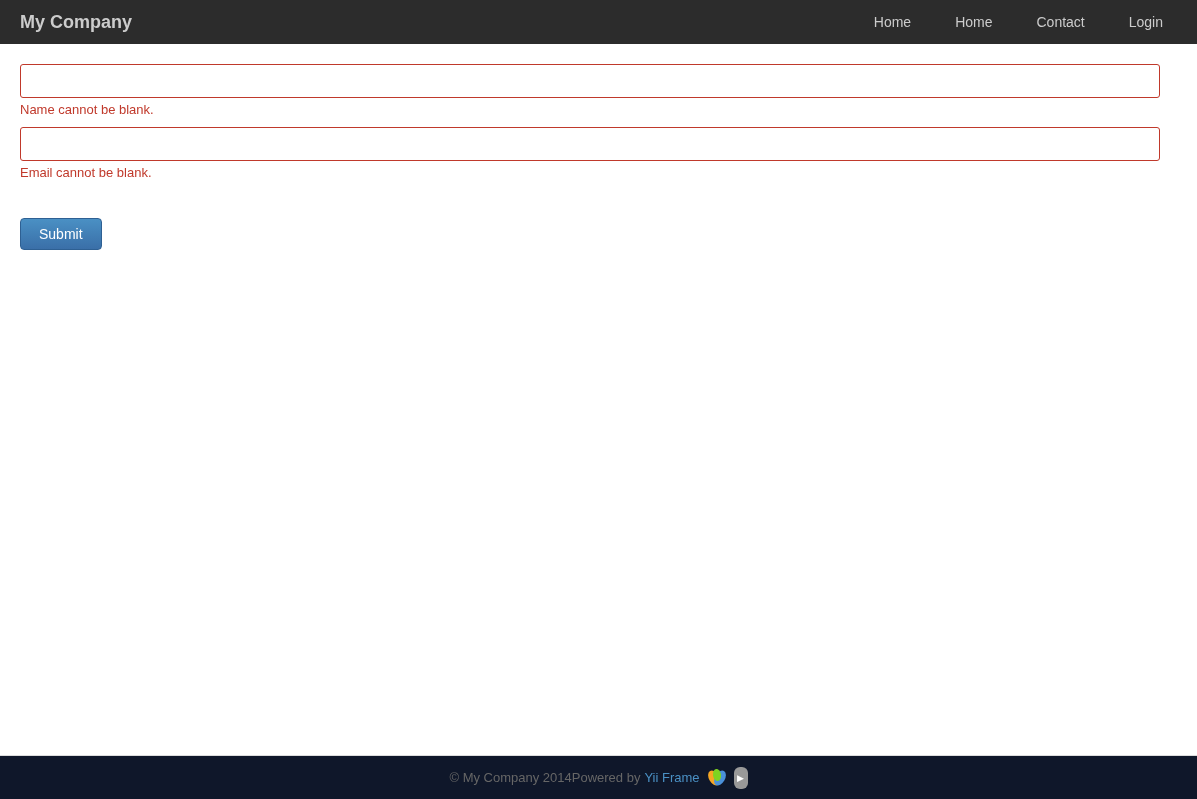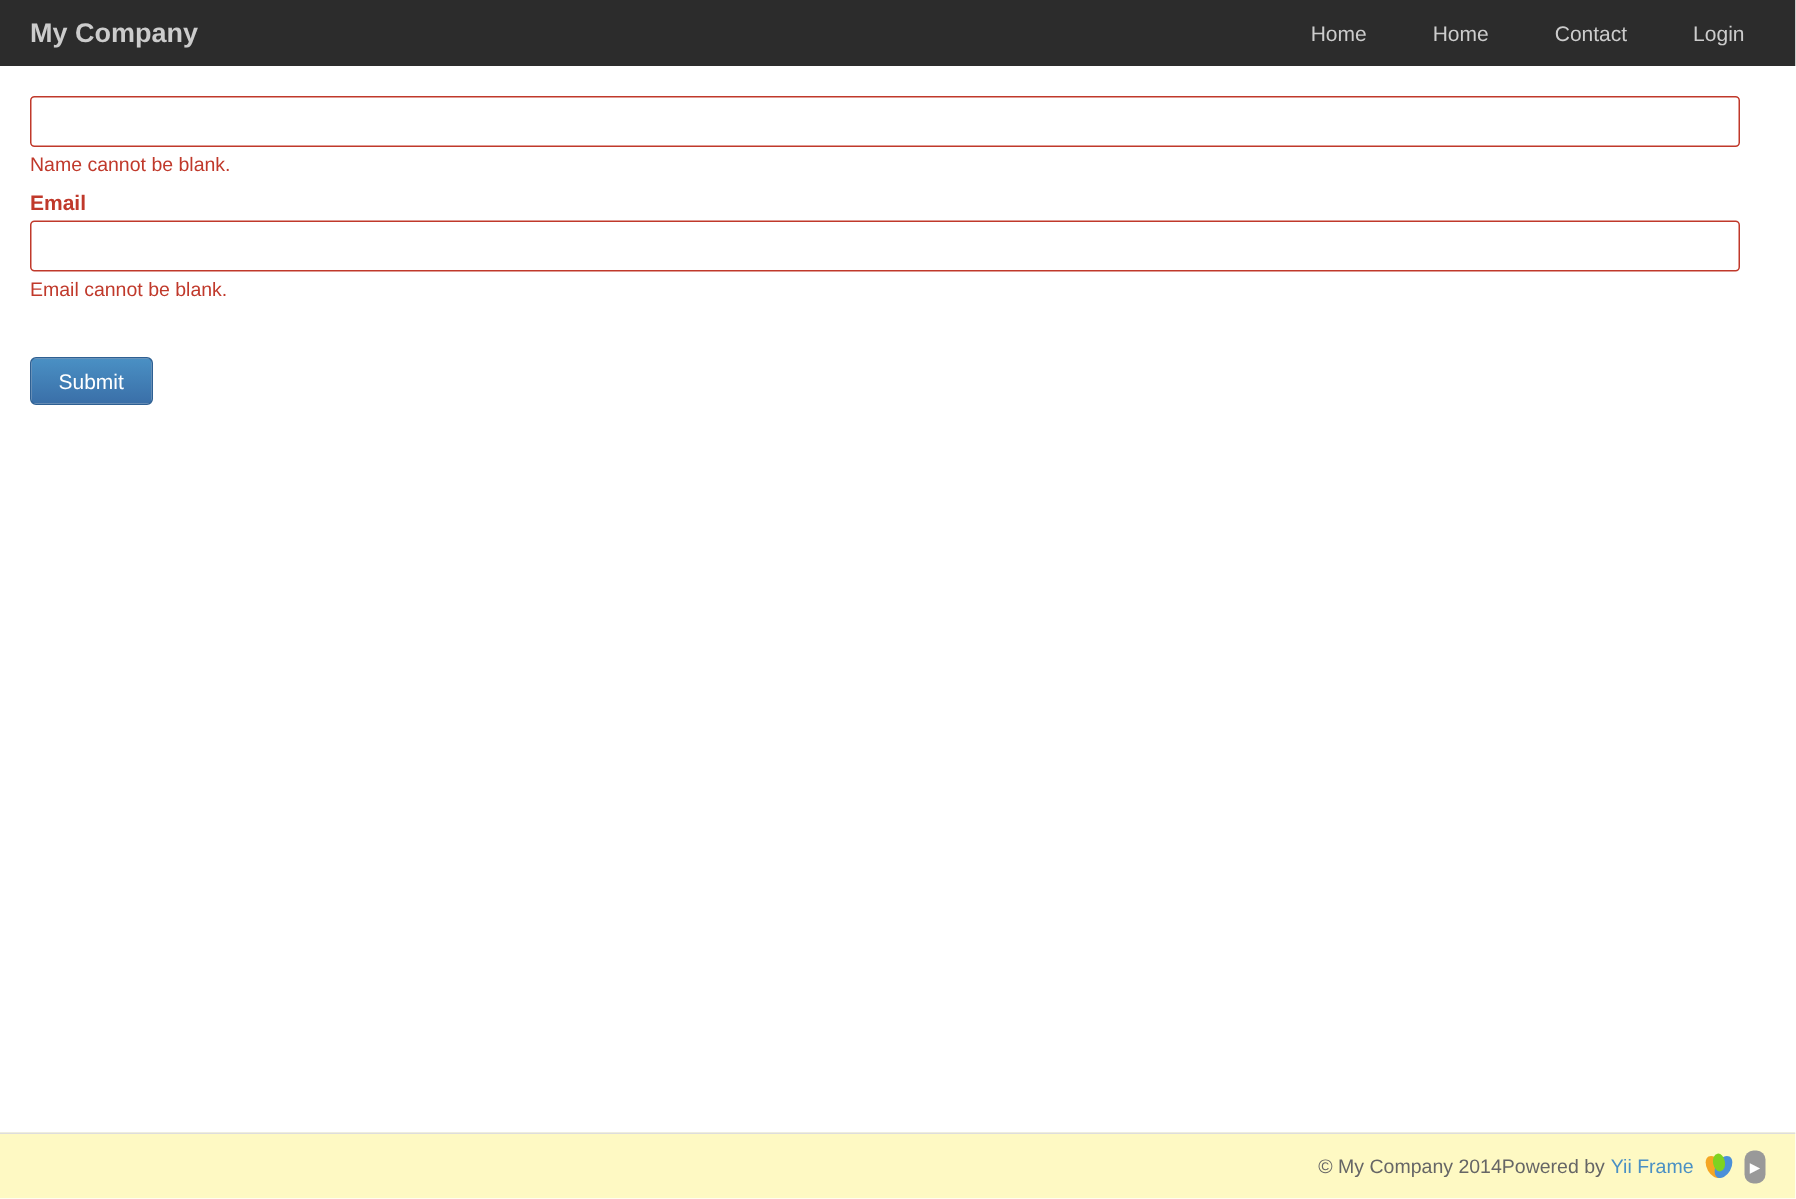--- a/index.html
+++ b/index.html
@@ -91,26 +91,26 @@
       border: 1px solid #2e6093;
       border-radius: 4px;
       padding: 7px 18px;
       font-size: 14px;
       cursor: pointer;
       margin-top: 28px;
     }
 
     
     .footer {
-      background-color: #fef9c3;
+      background-color: #0f172a;
       border-top: 1px solid #ddd;
       height: 44px;
       display: flex;
       align-items: center;
-      justify-content: flex-end;
+      justify-content: center;
       padding: 0 20px;
       font-size: 13px;
       color: #666;
     }
 
     .footer-powered {
       display: flex;
       align-items: center;
       gap: 4px;
     }
@@ -148,21 +148,20 @@
 <div class="main-content">
   <form>
     
     <div class="form-group">
       <input class="form-input" type="text" placeholder="" style="">
       <div class="error-message">Name cannot be blank.</div>
     </div>
 
     
     <div class="form-group">
-      <label class="form-label">Email</label>
       <input class="form-input" type="email" placeholder="" style="">
       <div class="error-message">Email cannot be blank.</div>
     </div>
 
     
     <button class="submit-btn" type="submit">Submit</button>
   </form>
 </div>
 
 <footer class="footer">

